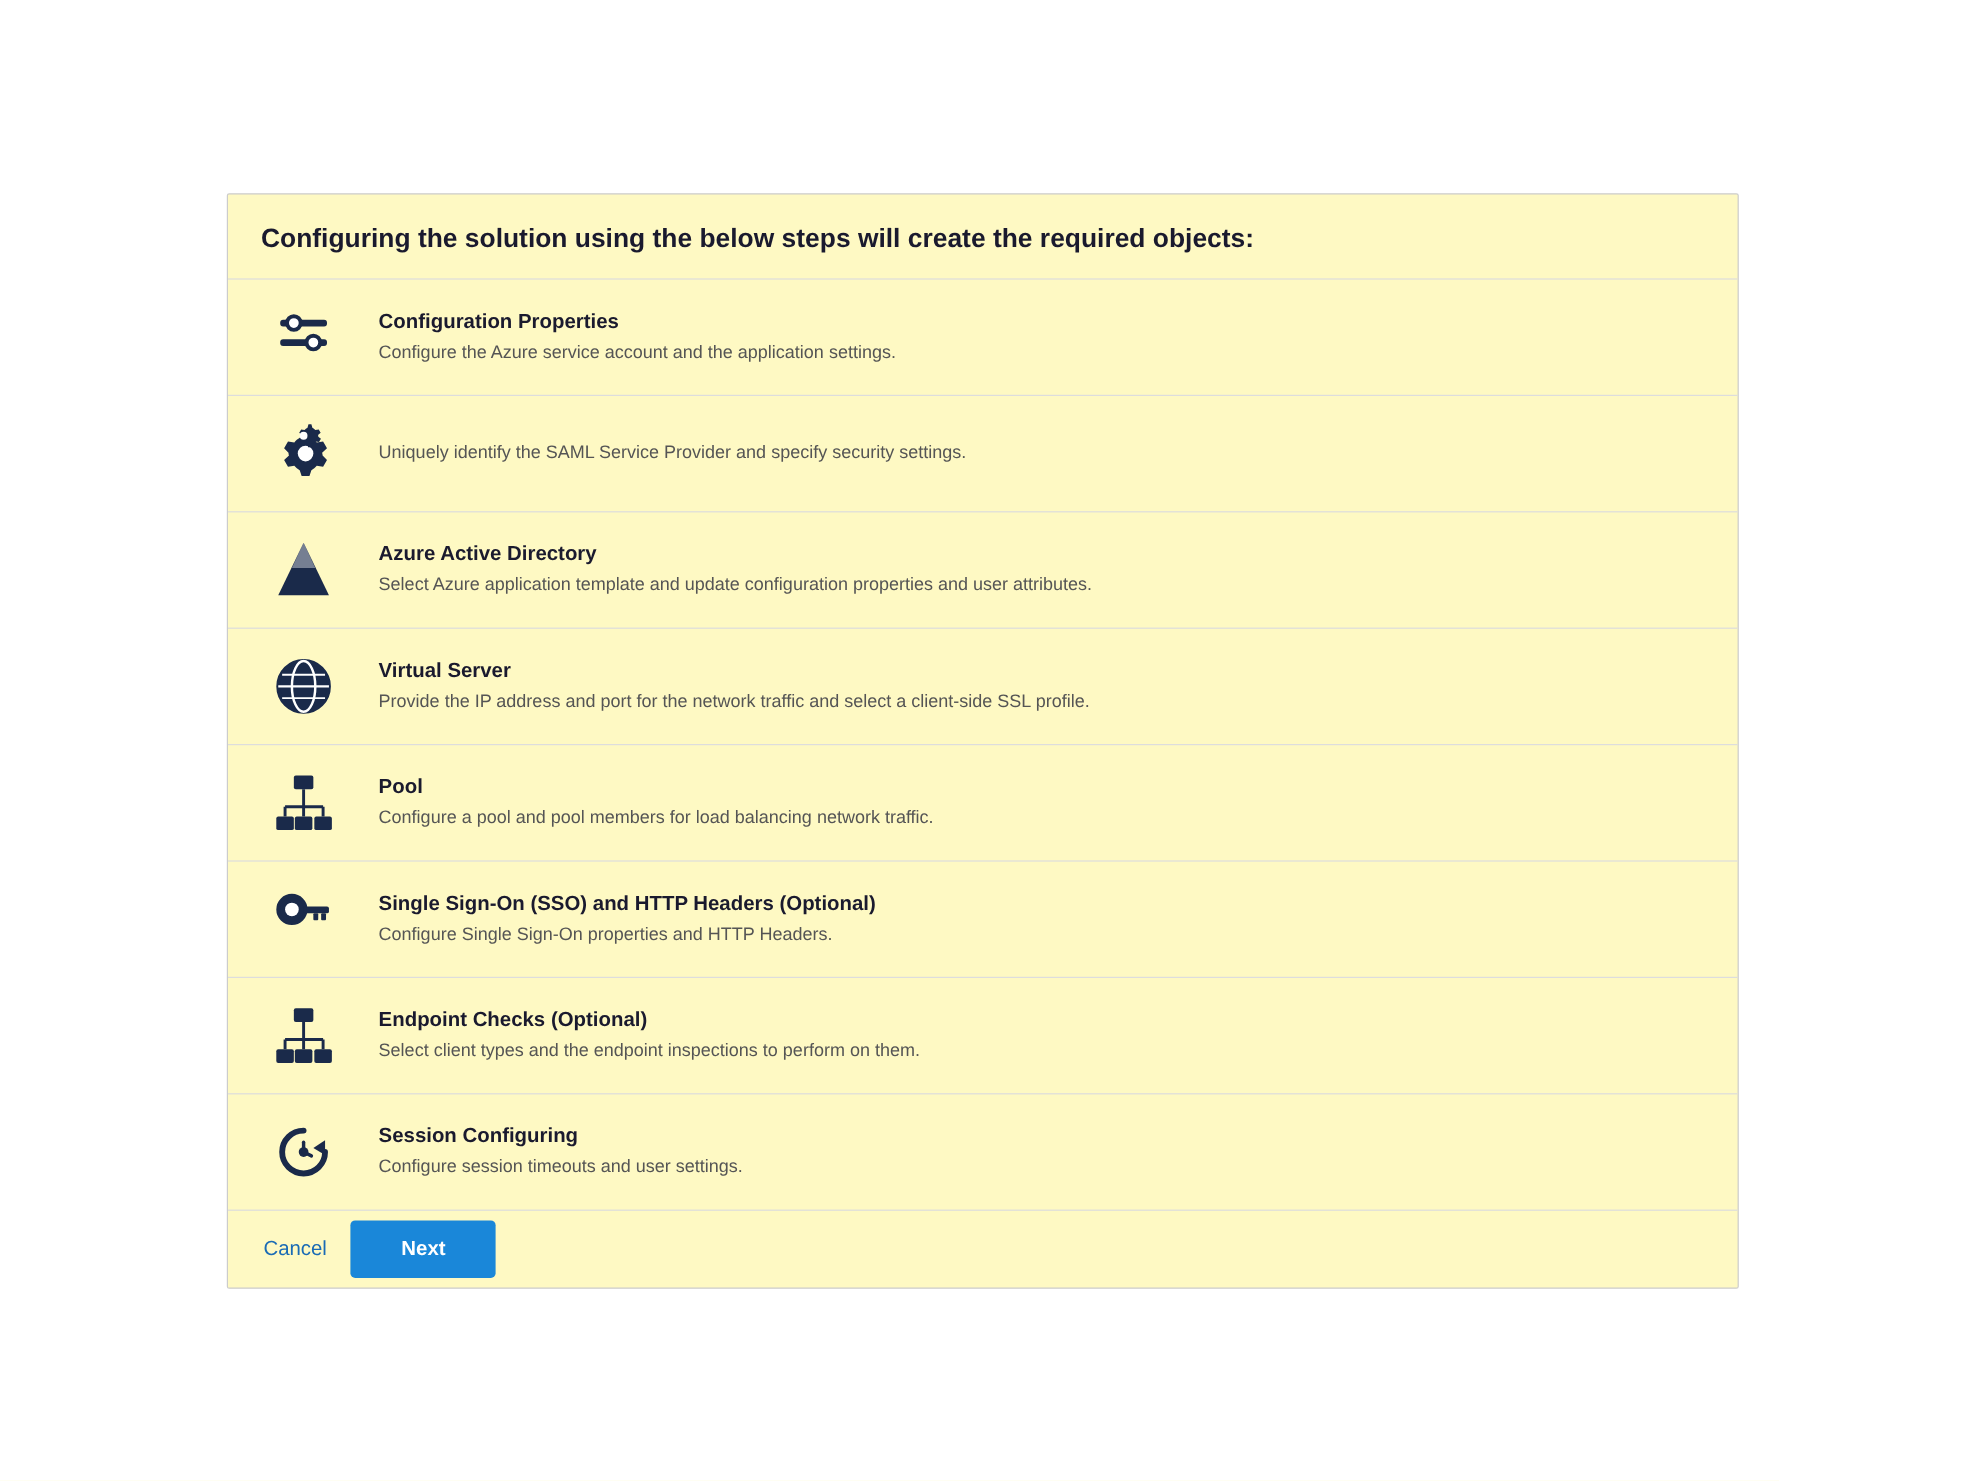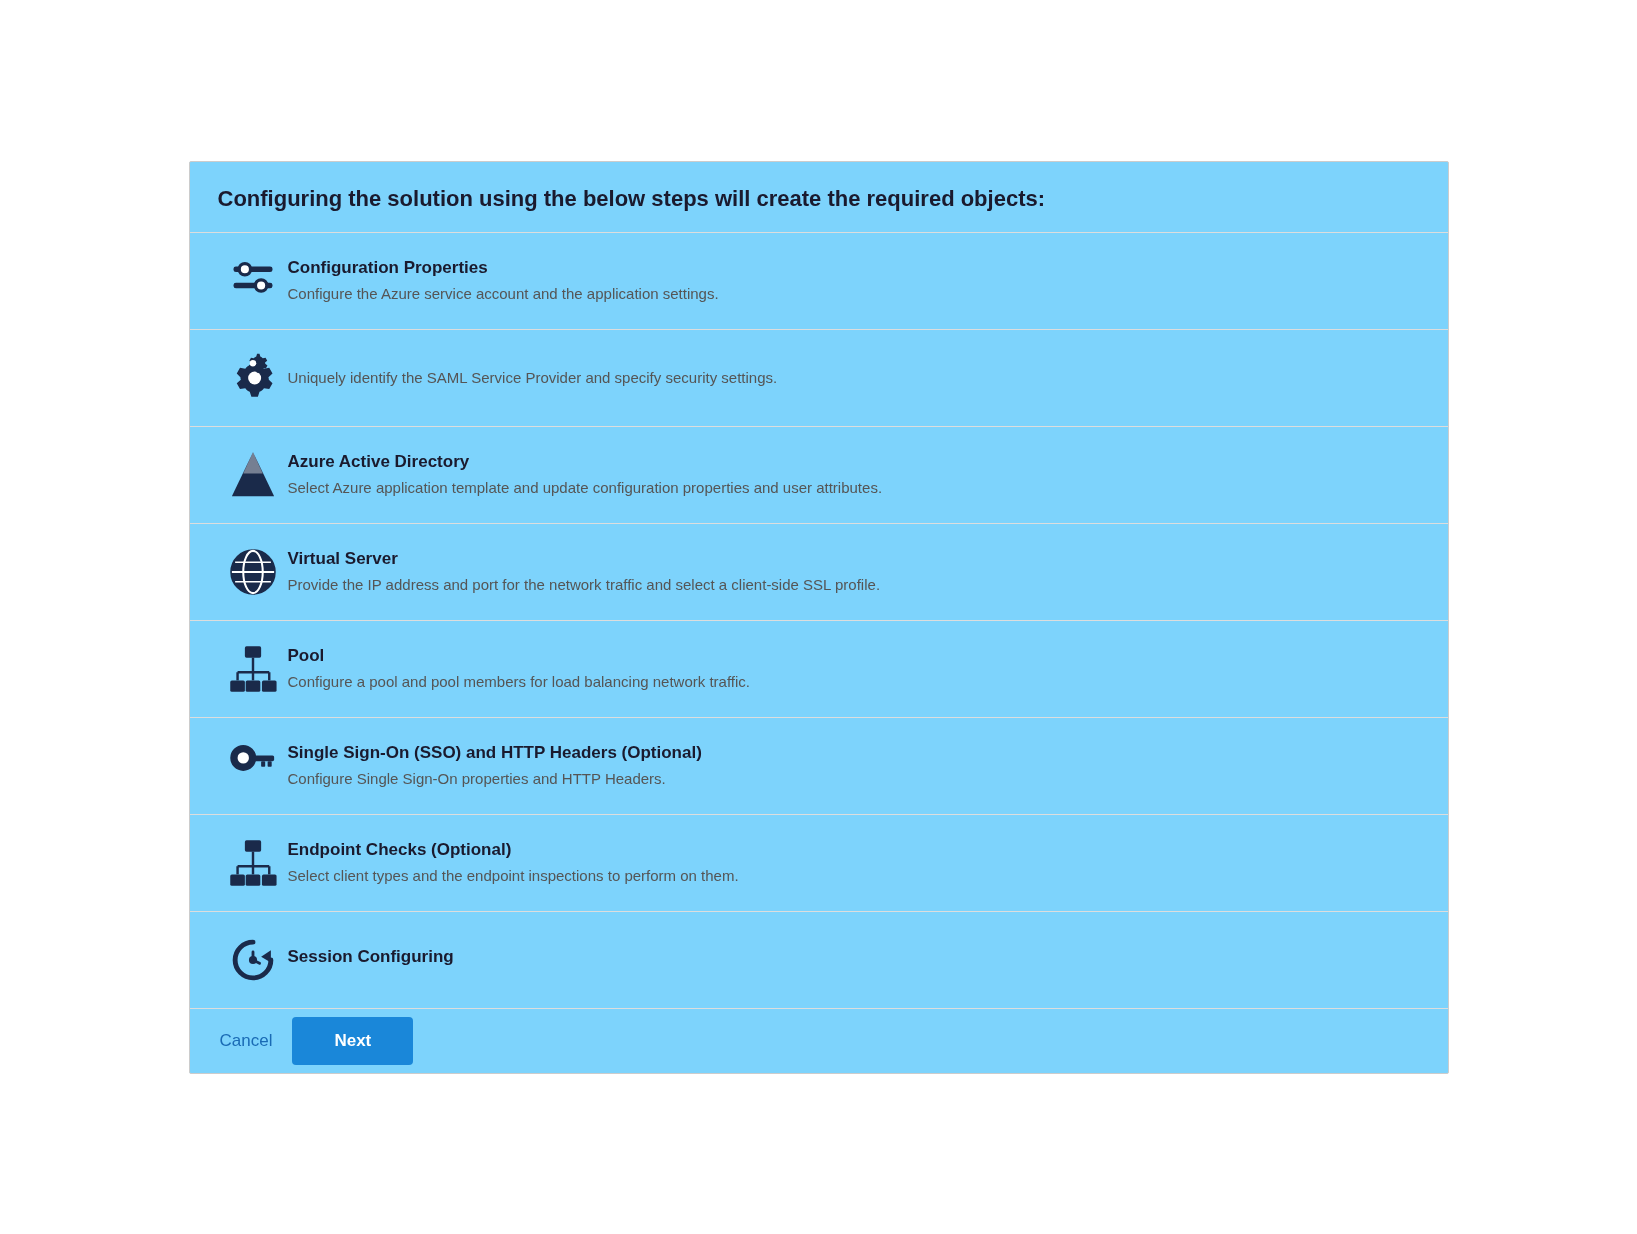--- a/index.html
+++ b/index.html
@@ -14,21 +14,21 @@
       display: flex;
       justify-content: center;
       align-items: center;
       min-height: 100vh;
       padding: 20px;
     }
 
     .wizard-container {
       width: 1260px;
       border: 1px solid #ccc;
-      background: #7dd3fc;
+      background: #fef9c3;
       border-radius: 2px;
     }
 
     .wizard-header {
       padding: 24px 28px 20px 28px;
       border-bottom: 1px solid #ddd;
     }
 
     .wizard-header h2 {
       font-size: 22px;
@@ -38,20 +38,21 @@
 
     .step-list {
       list-style: none;
     }
 
     .step-item {
       display: flex;
       align-items: center;
       padding: 22px 28px;
       border-bottom: 1px solid #ddd;
+      gap: 28px;
     }
 
     .step-icon {
       width: 70px;
       min-width: 70px;
       display: flex;
       justify-content: center;
       align-items: center;
       color: #1a2a4a;
       font-size: 40px;
@@ -262,20 +263,21 @@
 
           <polygon points="54,20 54,35 42,28"></polygon>
 
           <circle cx="32" cy="32" r="5" fill="#1a2a4a"></circle>
           <line x1="32" y1="32" x2="32" y2="22" stroke="#1a2a4a" stroke-width="3.5" stroke-linecap="round"></line>
           <line x1="32" y1="32" x2="40" y2="36" stroke="#1a2a4a" stroke-width="3.5" stroke-linecap="round"></line>
         </svg>
       </div>
       <div class="step-content">
         <div class="step-title">Session Configuring</div>
+        <div class="step-description">Configure session timeouts and user settings.</div>
       </div>
     </li>
 
   </ul>
 
   <div class="wizard-footer">
     <button class="btn-cancel">Cancel</button>
     <button class="btn-next">Next</button>
   </div>
 </div>

